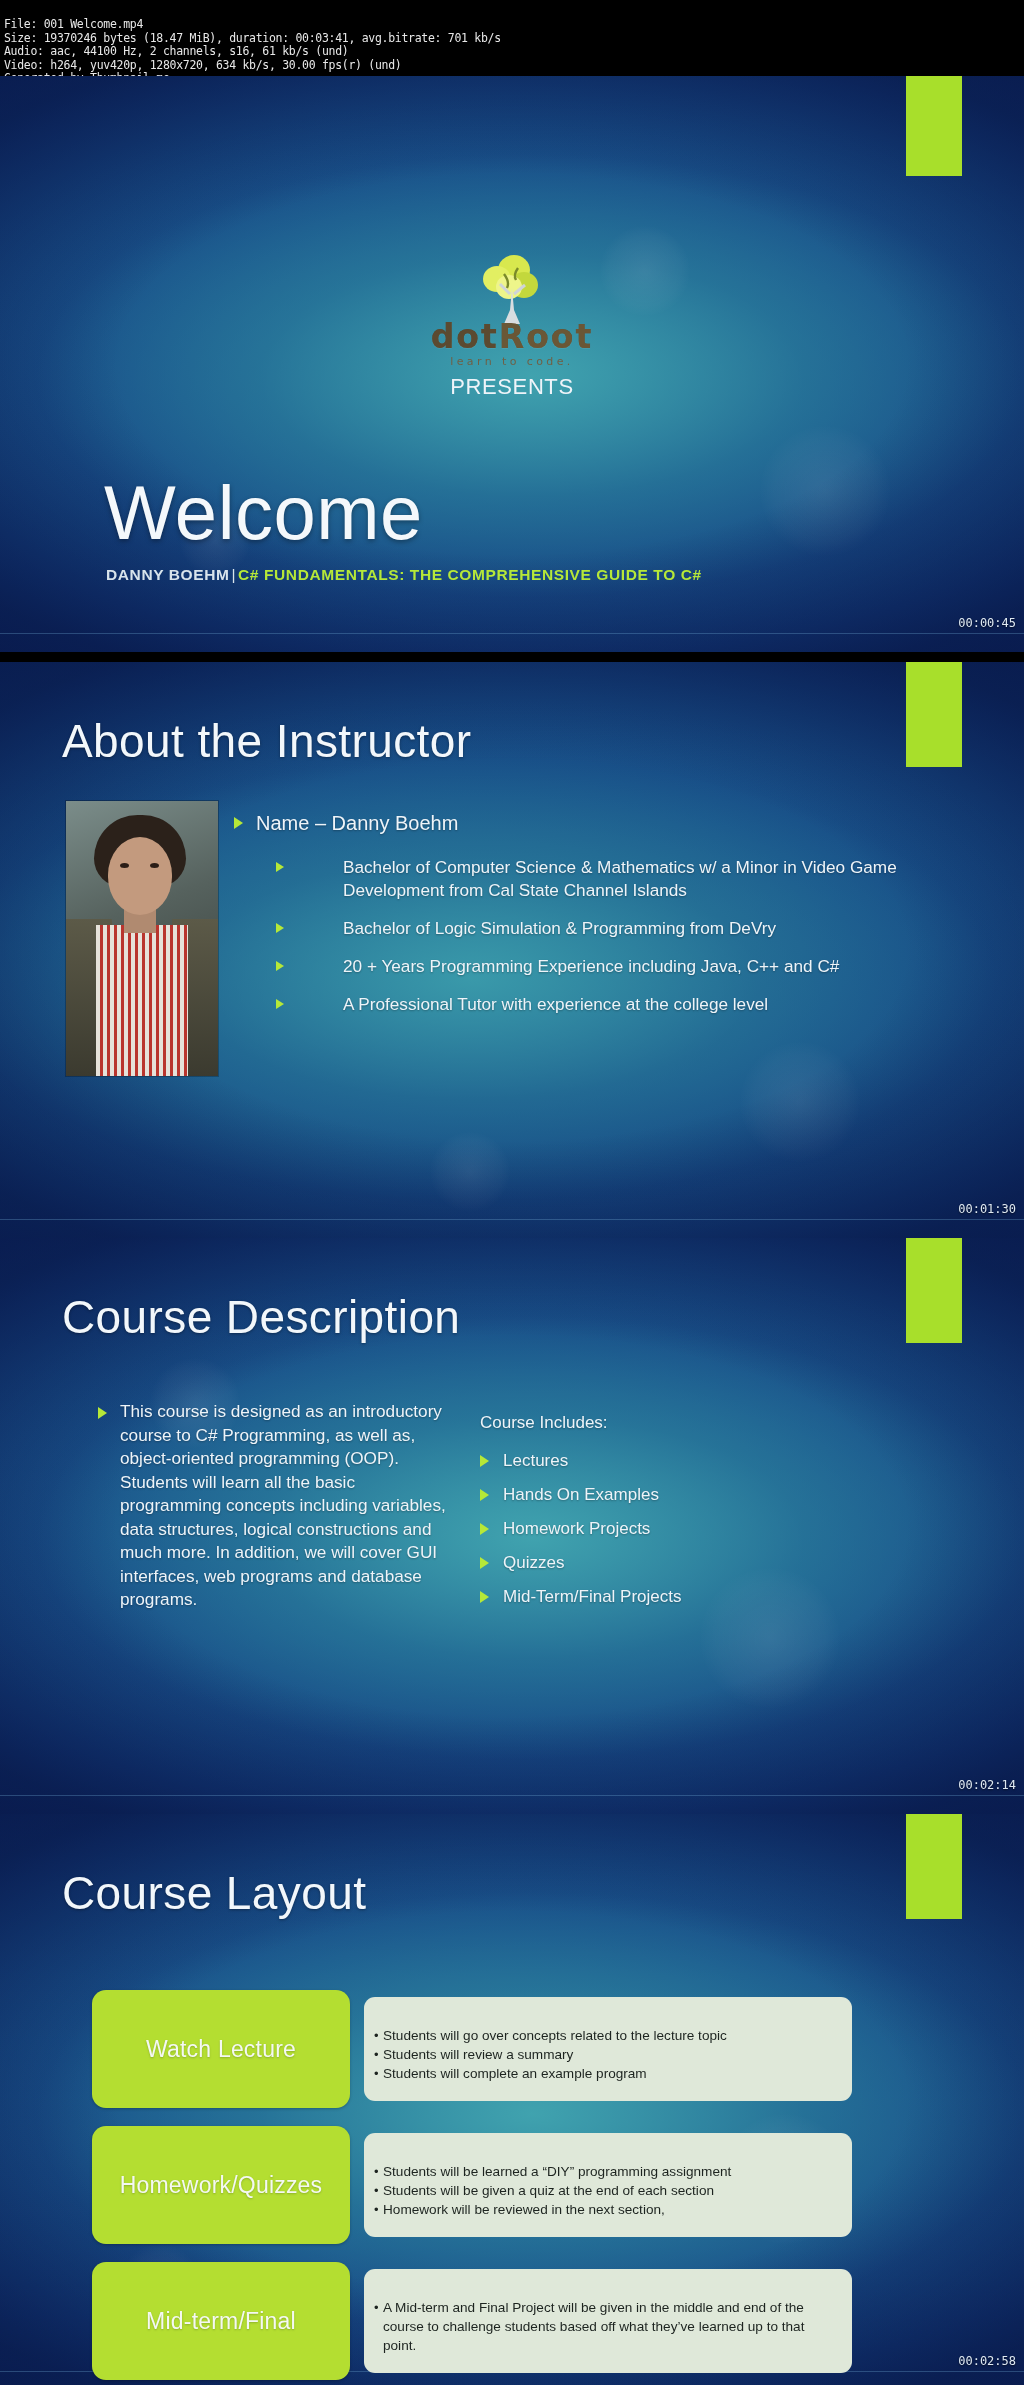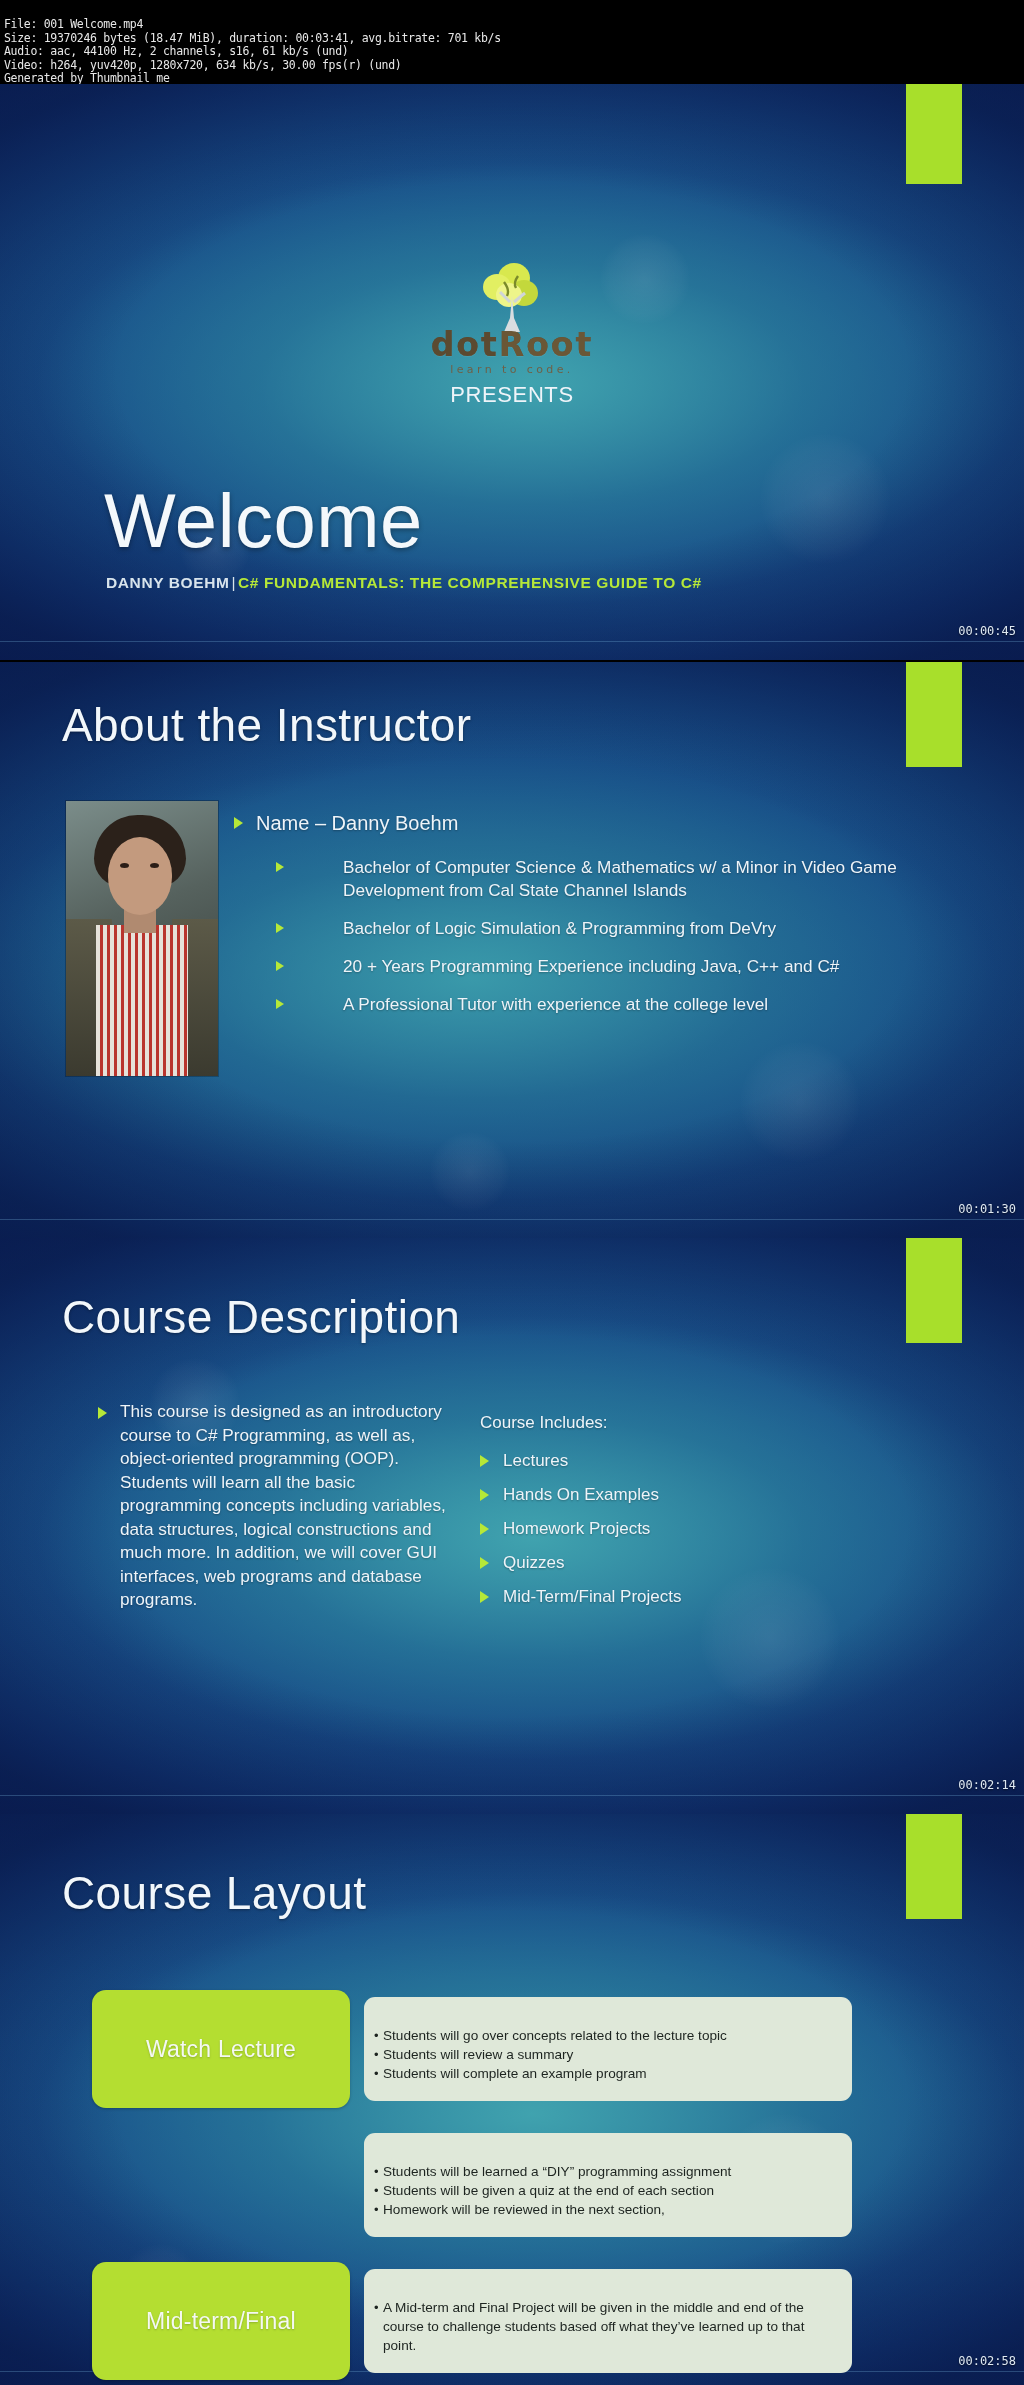--- a/index.html
+++ b/index.html
@@ -95,21 +95,21 @@
     position: absolute;
     right: 8px;
     color: #dfe9f2;
     font-family: "DejaVu Sans Mono", monospace;
     font-size: 12px;
     letter-spacing: 0px;
     text-shadow: 0 1px 2px rgba(0,0,0,0.6);
   }
 
   
-  #slide1 { top: 84px; }
+  #slide1 { top: 76px; }
   .logo-wrap {
     position: absolute;
     left: 0; right: 0;
     top: 178px;
     text-align: center;
   }
   .tree-svg { display: block; margin: 0 auto; }
   .logo-word {
     margin-top: -6px;
     font-family: "DejaVu Sans", sans-serif;
@@ -311,21 +311,21 @@
     <div class="hrule" style="bottom:18px;"></div>
     <div class="ts" style="bottom:22px;">00:00:45</div>
   </div>
 
   <div class="slide" id="slide2">
     <div class="slide-bg dim"></div>
     <div class="bokeh" style="left:740px;top:380px;width:120px;height:120px;"></div>
     <div class="bokeh" style="left:430px;top:470px;width:80px;height:80px;"></div>
     <div class="vig"></div>
     <div class="accent tall"></div>
-    <div class="slide-title" style="left:62px;top:36px;">About the Instructor</div>
+    <div class="slide-title" style="left:62px;top:52px;">About the Instructor</div>
     <div class="hrule" style="bottom:18px;"></div>
     <div class="ts" style="bottom:22px;">00:01:30</div>
   </div>
 
   <div class="portrait">
     <div class="sky"></div>
     <div class="jacketL"></div>
     <div class="jacketR"></div>
     <div class="shirt"></div>
     <div class="neck"></div>
@@ -419,20 +419,23 @@
       <div class="ldesc-box">
         <ul>
           <li>Students will go over concepts related to the lecture topic</li>
           <li>Students will review a summary</li>
           <li>Students will complete an example program</li>
         </ul>
       </div>
     </div>
 
     <div class="lrow">
+      <div class="lbl-box">
+        <span>Homework/Quizzes</span>
+      </div>
       <div class="ldesc-box">
         <ul>
           <li>Students will be learned a “DIY” programming assignment</li>
           <li>Students will be given a quiz at the end of each section</li>
           <li>Homework will be reviewed in the next section,</li>
         </ul>
       </div>
     </div>
 
     <div class="lrow">

